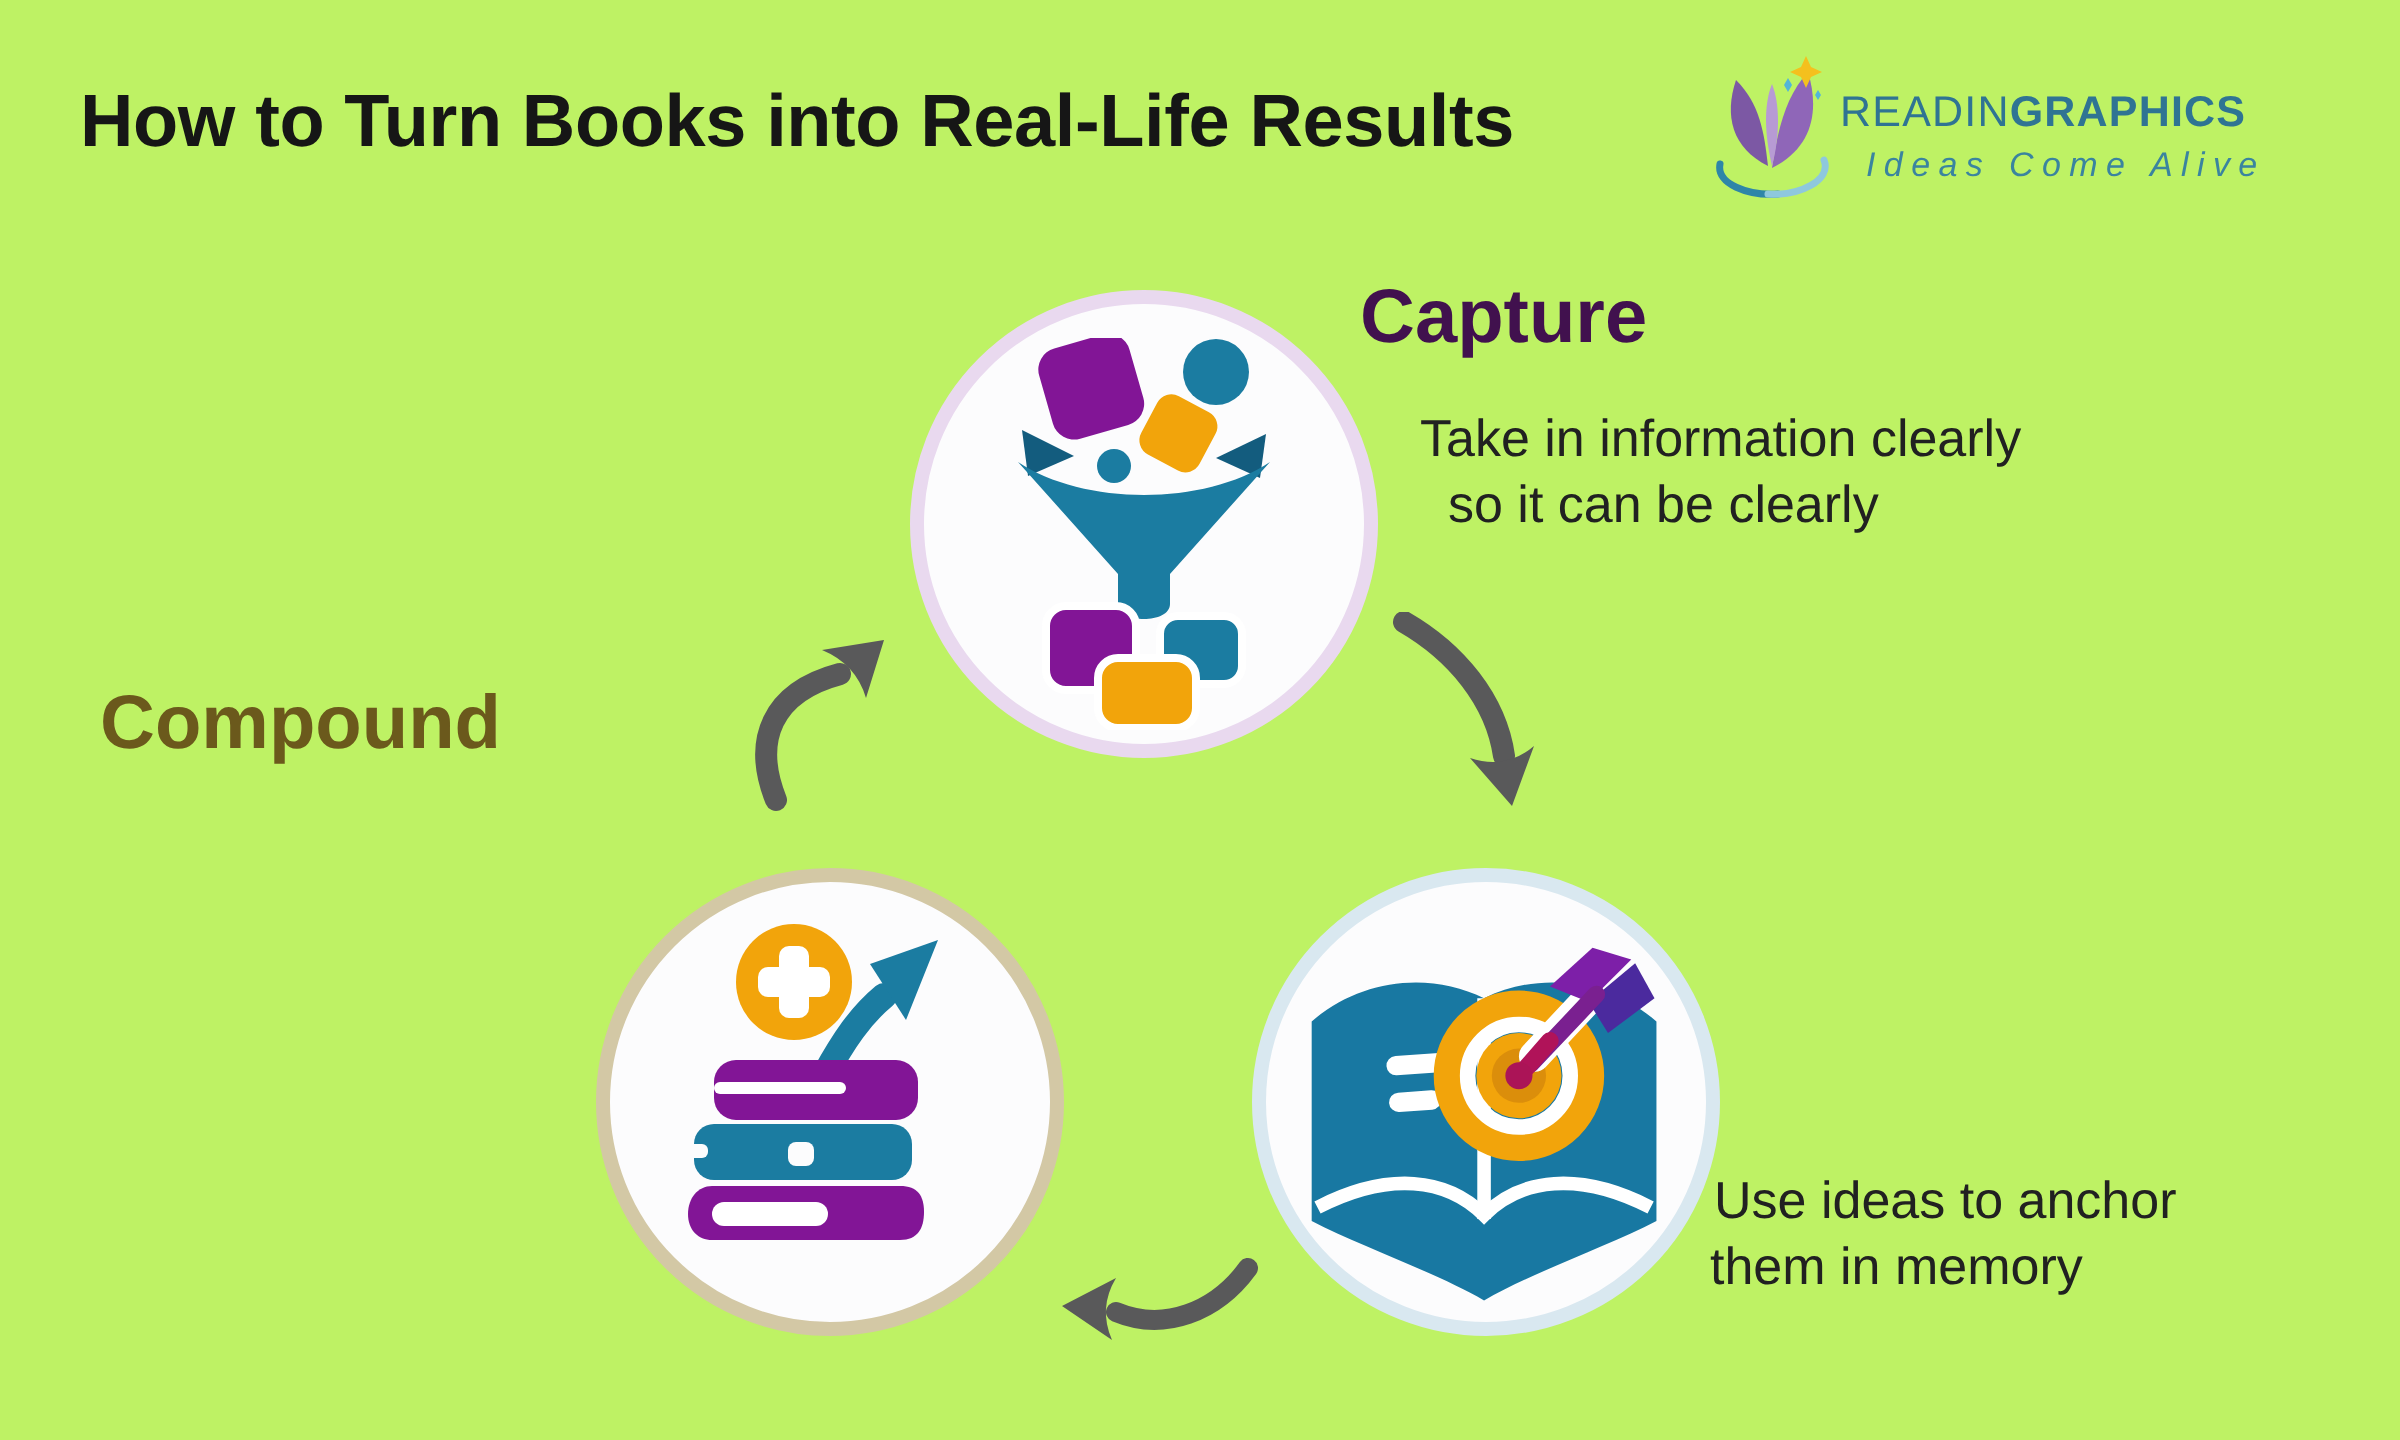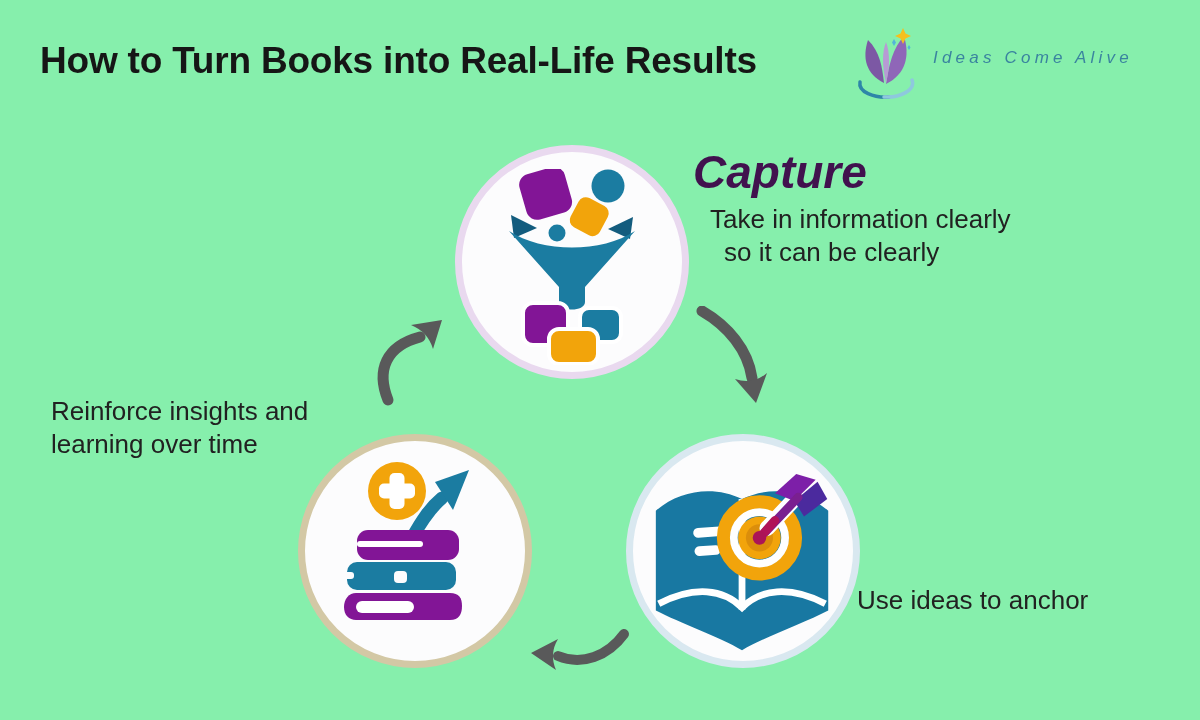--- a/index.html
+++ b/index.html
@@ -1,16 +1,16 @@
 <!DOCTYPE html>
 <html><head>
 <meta charset="utf-8">
 <style>
   html,body{margin:0;padding:0;background:#fff;}
-  .canvas{position:relative;width:1200px;height:720px;background:#86efac;overflow:hidden;
+  .canvas{position:relative;width:1200px;height:720px;background:#bef264;overflow:hidden;
           font-family:"Liberation Sans","DejaVu Sans",sans-serif;}
 
   .title{position:absolute;left:40px;top:39px;margin:0;font-size:37px;line-height:44px;
          font-weight:bold;color:#161616;letter-spacing:-0.2px;}
 
   
   .logo{position:absolute;left:856px;top:28px;display:flex;align-items:flex-start;}
   .logo-mark{width:60px;height:72px;}
   .logo-text{margin-left:4px;padding-top:16px;}
   .logo-name{font-size:21.5px;letter-spacing:0.6px;color:#2f7493;white-space:nowrap;}
@@ -21,21 +21,21 @@
   
   .circle{position:absolute;width:220px;height:220px;border-radius:50%;background:#fcfcfd;
           display:flex;align-items:center;justify-content:center;}
   .circle.capture{left:455px;top:145px;border:7px solid #e9d9ef;}
   .circle.compound{left:298px;top:434px;border:7px solid #d3c8a5;}
   .circle.apply{left:626px;top:434px;border:7px solid #d9e8f0;}
   .circle.capture svg{transform:translateY(5px);}
   .circle.compound svg{transform:translate(-8px,-8px);}
   .circle.apply svg{transform:translateY(13px);}
 
-  .step-heading{position:absolute;margin:13px;font-size:46px;line-height:44px;font-weight:bold;font-style:italic;}
+  .step-heading{position:absolute;margin:0;font-size:38px;line-height:44px;font-weight:bold;}
   #capture-heading{left:680px;top:137px;color:#41114e;}
   #apply-heading{left:878px;top:532px;color:#1d4a5e;}
   #compound-heading{left:50px;top:340px;color:#6b591c;}
 
   .step-body{position:absolute;margin:0;font-size:26px;line-height:33px;color:#212121;}
   .step-body span{display:block;white-space:nowrap;}
   #capture-body{left:710px;top:183px;margin-top:20px;}
   #capture-body .l2{margin-left:14px;}
   #apply-body{left:853px;top:584px;}
   #apply-body .l1{margin-left:4px;}
@@ -59,20 +59,21 @@
       <path d="M4,54 C2,64 18,70 33,69" stroke="#2e86a8" stroke-width="3.5" fill="none" stroke-linecap="round"></path>
       <path d="M56,52 C60,62 44,70 28,69" stroke="#8ec8dd" stroke-width="3.5" fill="none" stroke-linecap="round"></path>
       <path d="M12,12 C6,30 10,46 28,55 C26,38 24,24 12,12 Z" fill="#7c58a4"></path>
       <path d="M48,8 C54,28 50,46 30,56 C33,36 37,20 48,8 Z" fill="#8f66b8"></path>
       <path d="M30,55 C26,38 26,24 30,14 C34,24 34,40 30,55 Z" fill="#b79bd4"></path>
       <path d="M47,0 L49.5,5.5 L55,8 L49.5,10.5 L47,16 L44.5,10.5 L39,8 L44.5,5.5 Z" fill="#f4c01e"></path>
       <path d="M38,11 L40,14.5 L38,18 L36,14.5 Z" fill="#53b6d8"></path>
       <path d="M53,17 L54.5,19.5 L53,22 L51.5,19.5 Z" fill="#53b6d8"></path>
     </svg>
     <div class="logo-text">
+      <div class="logo-name"><span>READIN</span><span class="bold">GRAPHICS</span></div>
       <div class="logo-tagline">Ideas Come Alive</div>
     </div>
   </div>
 
   <div class="circle capture">
     <svg viewBox="0 0 130 196" width="130" height="196">
       <rect x="15" y="1" width="47" height="47" rx="11" fill="#821596" transform="rotate(-16 38 24)"></rect>
       <circle cx="101" cy="17" r="16.5" fill="#1b7ca1"></circle>
       <rect x="66" y="31" width="33" height="33" rx="8" fill="#f2a40b" transform="rotate(28 82 47)"></rect>
       <circle cx="50" cy="64" r="8.5" fill="#1b7ca1"></circle>
@@ -106,42 +107,40 @@
       <path d="M150,26 L120,58" stroke="#fff" stroke-width="16" stroke-linecap="round"></path>
       <polygon points="128,22 150,2 170,8 148,30" fill="#7d1fa8"></polygon>
       <polygon points="148,30 172,10 182,28 158,46" fill="#4b2a9e"></polygon>
       <path d="M152,26 L118,62" stroke="#7a2090" stroke-width="9" stroke-linecap="round"></path>
       <path d="M128,50 L114,66" stroke="#b01359" stroke-width="9" stroke-linecap="round"></path>
       <circle cx="112" cy="68" r="7" fill="#ab1457"></circle>
     </svg>
   </div>
   <p class="step-body" id="apply-body">
     <span class="l1">Use ideas to anchor</span>
+    <span class="l2">them in memory</span>
   </p>
 
   <div class="circle compound">
     <svg viewBox="0 0 130 170" width="130" height="170">
       <path d="M70,80 C80,62 88,50 100,40" stroke="#1b7ca1" stroke-width="13" fill="none" stroke-linecap="round"></path>
       <polygon points="127,12 93,24 111,52" fill="#1b7ca1"></polygon>
       <circle cx="55" cy="33" r="29" fill="#f2a40b"></circle>
       <rect x="47.5" y="15" width="15" height="36" rx="5" fill="#fff"></rect>
       <rect x="37" y="25.5" width="36" height="15" rx="5" fill="#fff"></rect>
       <rect x="15" y="72" width="102" height="30" rx="11" fill="#821596"></rect>
       <rect x="15" y="83" width="66" height="6" rx="3" fill="#fff"></rect>
       <rect x="5" y="104" width="109" height="28" rx="10" fill="#1b7ca1"></rect>
       <rect x="0" y="114" width="12" height="7" rx="3" fill="#fcfcfd"></rect>
       <rect x="52" y="113" width="13" height="12" rx="4" fill="#fcfcfd"></rect>
       <path d="M14,135 L108,135 C117,135 120,140 120,148 C120,156 117,162 108,162 L14,162 C7,162 2,157 2,149 C2,141 7,135 14,135 Z" fill="#821596"></path>
       <rect x="14" y="143" width="58" height="12" rx="6" fill="#fff"></rect>
     </svg>
   </div>
-  <p class="step-body" id="compound-body">
-    <span class="l1">Reinforce insights and</span>
-    <span class="l2">learning over time</span>
-  </p>
+  <h2 class="step-heading" id="compound-heading">Compound</h2>
 
   <svg class="arrow" id="arrow-right" width="80" height="100" viewBox="0 0 80 100">
     <path d="M10,5 C36,20 56,44 60,72" stroke="#59595a" stroke-width="11" fill="none" stroke-linecap="round"></path>
     <path d="M64,97 L75,67 Q61,79 43,73 Z" fill="#59595a"></path>
   </svg>
   <svg class="arrow" id="arrow-left" width="80" height="100" viewBox="0 0 80 100">
     <path d="M16,92 C4,62 14,38 48,29" stroke="#59595a" stroke-width="11" fill="none" stroke-linecap="round"></path>
     <path d="M70,12 L61,41 Q56,24 39,17 Z" fill="#59595a"></path>
   </svg>
   <svg class="arrow" id="arrow-bottom" width="115" height="60" viewBox="0 0 115 60">

